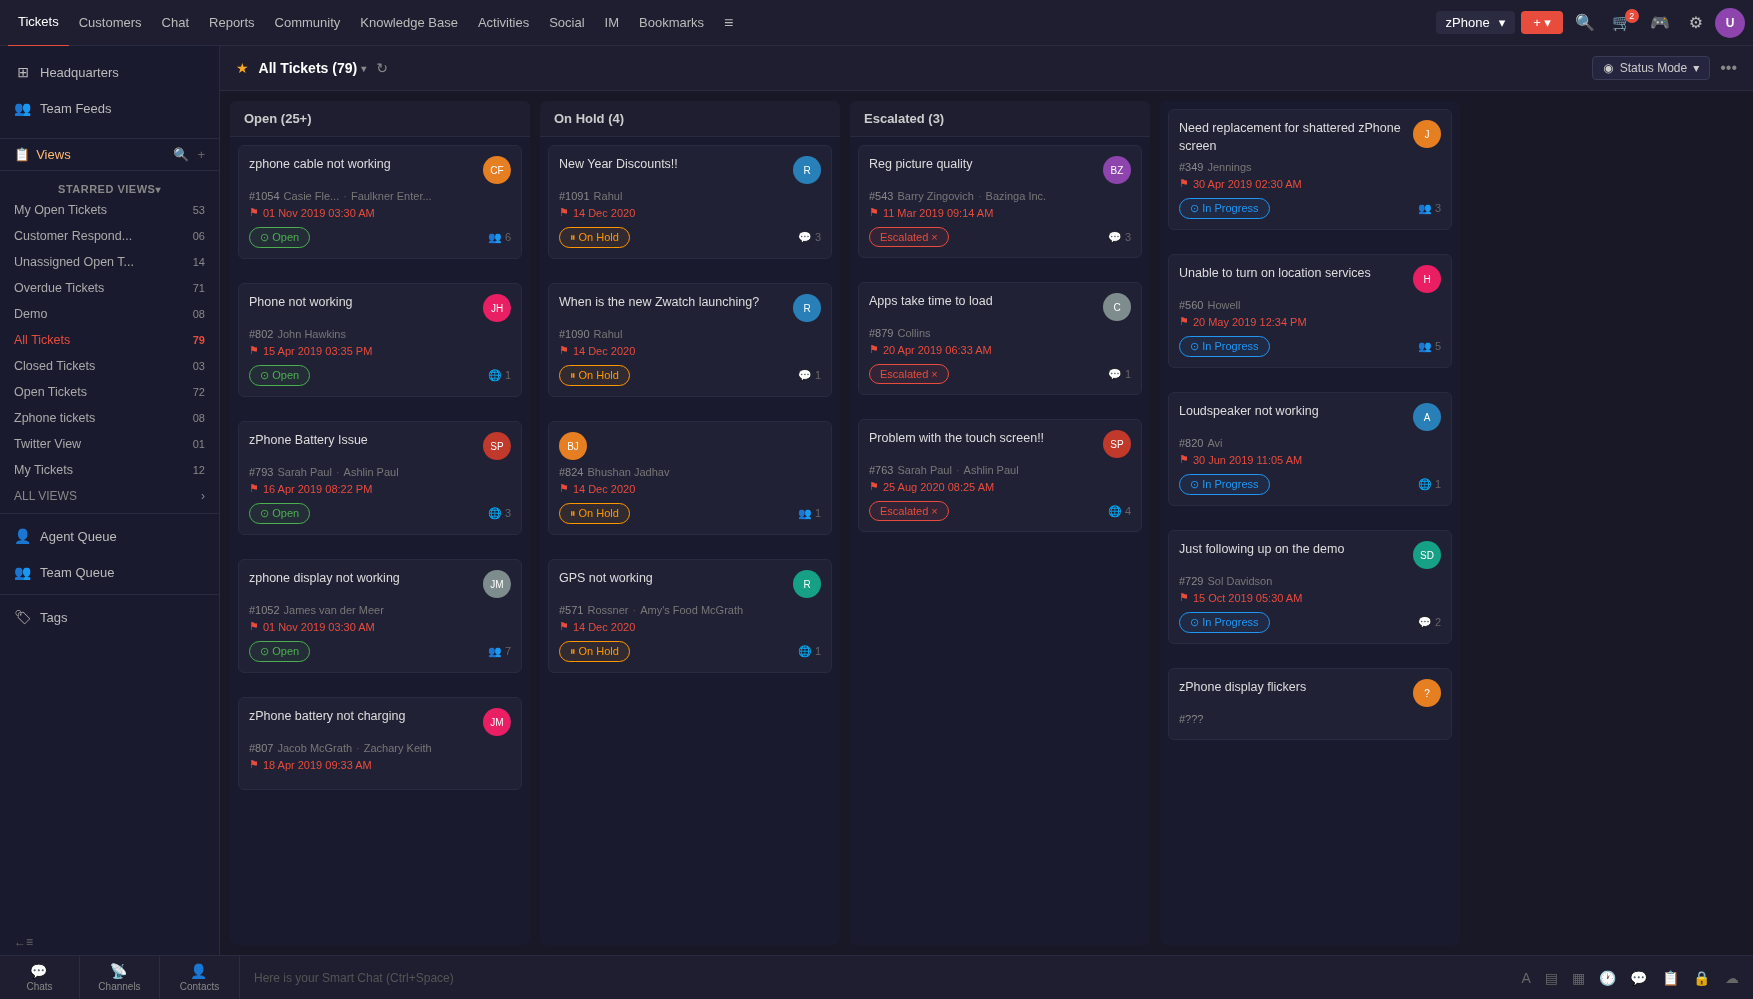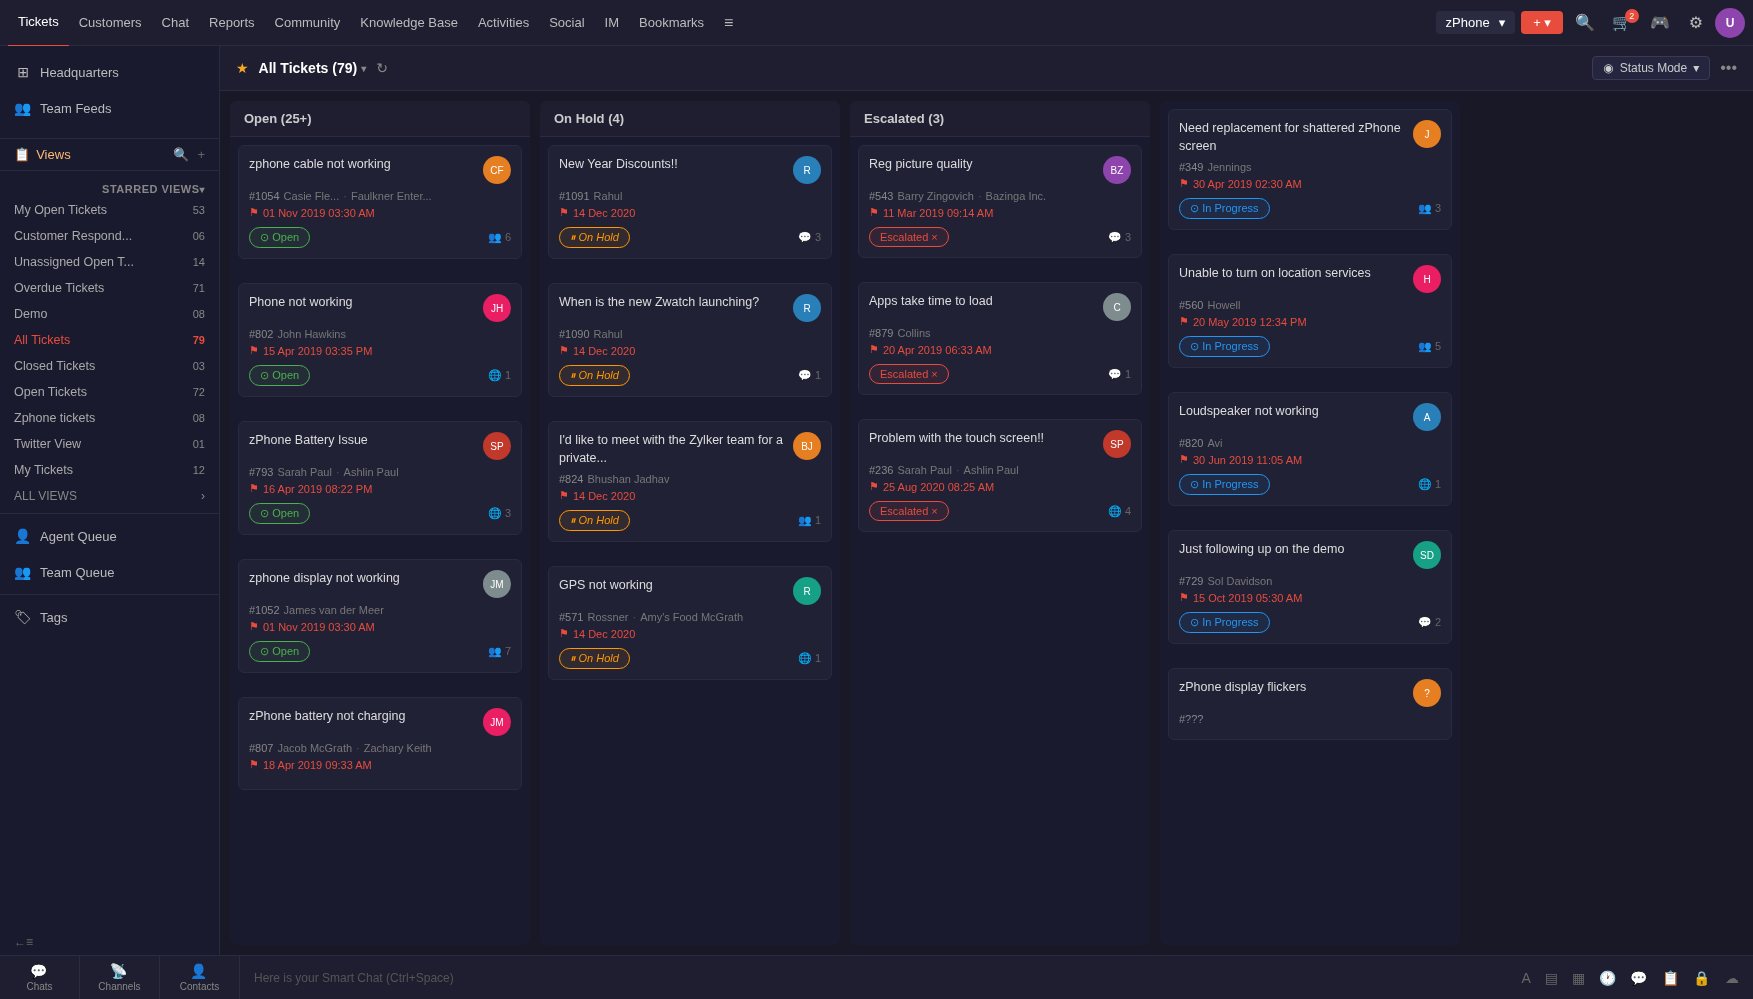--- a/index.html
+++ b/index.html
@@ -56,21 +56,21 @@
     .card-title { color: #ddd; font-size: 12.5px; font-weight: 500; line-height: 1.4; flex: 1; }
     .card-avatar { width: 28px; height: 28px; border-radius: 50%; background: #5a6a7a; flex-shrink: 0; overflow: hidden; display: flex; align-items: center; justify-content: center; font-size: 10px; color: #fff; }
     .card-meta { color: #777; font-size: 11px; margin-bottom: 4px; display: flex; align-items: center; gap: 4px; flex-wrap: wrap; }
     .card-meta .ticket-id { color: #888; }
     .card-meta .dot { color: #555; }
     .card-date { color: #e84c3d; font-size: 11px; margin-bottom: 8px; display: flex; align-items: center; gap: 4px; }
     .card-date .flag { color: #e84c3d; }
     .card-bottom { display: flex; align-items: center; justify-content: space-between; }
     .status-badge { font-size: 11px; padding: 3px 10px; border-radius: 12px; border: 1px solid; display: inline-flex; align-items: center; gap: 4px; }
     .status-open { color: #4caf50; border-color: #4caf50; background: rgba(76,175,80,0.08); }
-    .status-onhold { color: #ff9800; border-color: #ff9800; background: rgba(255,152,0,0.08); font-style: italic; }
+    .status-onhold { color: #ff9800; border-color: #ff9800; background: rgba(255,152,0,0.08); }
     .status-escalated { color: #e84c3d; border-color: #e84c3d; background: rgba(232,76,61,0.08); }
     .status-inprogress { color: #2196f3; border-color: #2196f3; background: rgba(33,150,243,0.08); }
     .card-actions { display: flex; align-items: center; gap: 6px; color: #666; font-size: 11px; }
 
     
     .bottom-bar { height: 44px; background: #1e1e30; border-top: 1px solid #2a2a40; display: flex; align-items: center; gap: 0; flex-shrink: 0; }
     .bottom-tab { display: flex; flex-direction: column; align-items: center; justify-content: center; width: 80px; height: 44px; cursor: pointer; color: #888; font-size: 10px; gap: 2px; border-right: 1px solid #2a2a40; }
     .bottom-tab .b-icon { font-size: 14px; }
     .smart-chat { flex: 1; padding: 0 14px; color: #777; font-size: 12px; }
     .bottom-right-icons { display: flex; align-items: center; gap: 2px; padding-right: 8px; }
@@ -86,21 +86,21 @@
     .av-pink { background: #e91e63; }
 
     .dropdown-arrow { font-size: 10px; color: #888; }
 
     .back-icon { color: #666; font-size: 12px; padding: 6px 14px; cursor: pointer; display: flex; align-items: center; gap: 4px; }
 
     .views-row { display: flex; align-items: center; gap: 6px; padding: 4px 14px; }
     .views-text { color: #fdba74; font-size: 13px; cursor: pointer; flex: 1; }
     .views-icons { display: flex; gap: 8px; color: #666; font-size: 13px; }
 
-    .section-group-label { color: #888; font-size: 11px; padding: 8px 14px 2px; font-weight: 600; letter-spacing: 0.5px; display: flex; align-items: center; justify-content: flex-end; }
+    .section-group-label { color: #888; font-size: 11px; padding: 8px 14px 2px; font-weight: 600; letter-spacing: 0.5px; display: flex; align-items: center; justify-content: center; }
     .section-group-label .arrow { font-size: 10px; }
   </style>
 </head>
 <body>
 
 <nav class="top-nav">
   <div class="nav-item active">Tickets</div>
   <div class="nav-item">Customers</div>
   <div class="nav-item">Chat</div>
   <div class="nav-item">Reports</div>
@@ -354,21 +354,20 @@
                 <span>Rahul</span>
               </div>
               <div class="card-date"><span class="flag">⚑</span> 14 Dec 2020</div>
               <div class="card-bottom">
                 <span class="status-badge status-onhold">⏸ On Hold</span>
                 <div class="card-actions">💬 1</div>
               </div>
             </div>
             <div class="ticket-card">
               <div class="card-top">
-                <div class="card-title">I'd like to meet with the Zylker team for a private...</div>
                 <div class="card-avatar av-orange">BJ</div>
               </div>
               <div class="card-meta">
                 <span class="ticket-id">#824</span>
                 <span>Bhushan Jadhav</span>
               </div>
               <div class="card-date"><span class="flag">⚑</span> 14 Dec 2020</div>
               <div class="card-bottom">
                 <span class="status-badge status-onhold">⏸ On Hold</span>
                 <div class="card-actions">👥 1</div>
@@ -427,21 +426,21 @@
                 <span class="status-badge status-escalated">Escalated ×</span>
                 <div class="card-actions">💬 1</div>
               </div>
             </div>
             <div class="ticket-card">
               <div class="card-top">
                 <div class="card-title">Problem with the touch screen!!</div>
                 <div class="card-avatar av-red">SP</div>
               </div>
               <div class="card-meta">
-                <span class="ticket-id">#236</span>
+                <span class="ticket-id">#763</span>
                 <span>Sarah Paul</span>
                 <span class="dot">·</span>
                 <span>Ashlin Paul</span>
               </div>
               <div class="card-date"><span class="flag">⚑</span> 25 Aug 2020 08:25 AM</div>
               <div class="card-bottom">
                 <span class="status-badge status-escalated">Escalated ×</span>
                 <div class="card-actions">🌐 4</div>
               </div>
             </div>

